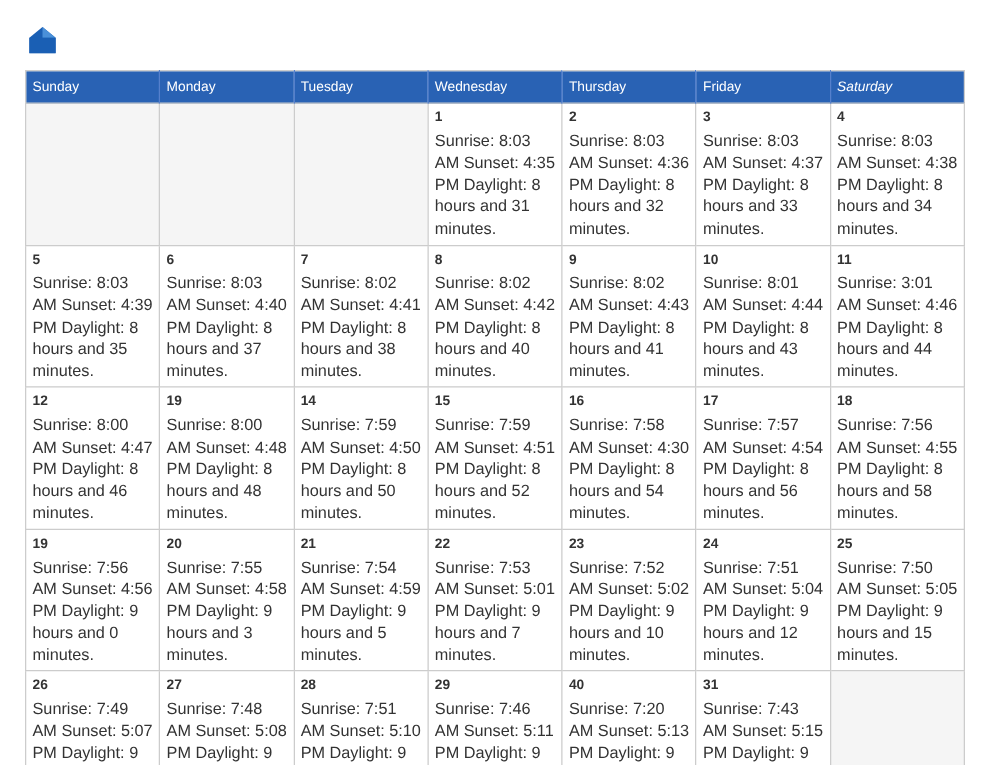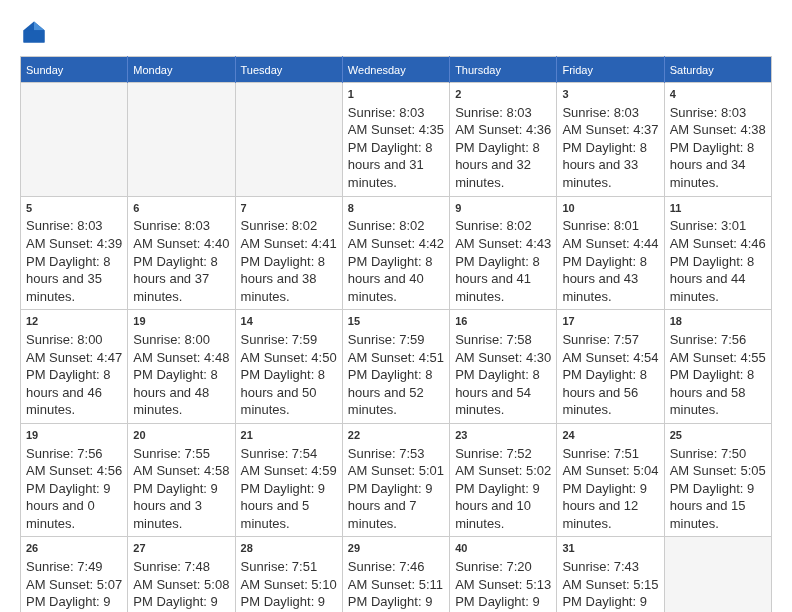--- a/index.html
+++ b/index.html
@@ -63,21 +63,21 @@
     .calendar thead th {
       background-color: #2962b4;
       color: #fff;
       text-align: left;
       padding: 5px 5px;
       font-size: 11px;
       font-weight: normal;
       border-right: 1px solid #5580cc;
       height: 26px;
     }
-    .calendar thead th:last-child { border-right: none; }
+    .calendar thead th:last-child { border-right: none; font-style: italic; }
     .calendar tbody td {
       vertical-align: top;
       padding: 4px 5px;
       border: 1px solid #ccc;
       height: 80px;
       color: #333;
       line-height: 1.35;
     }
     .day-num {
       font-size: 11px;

